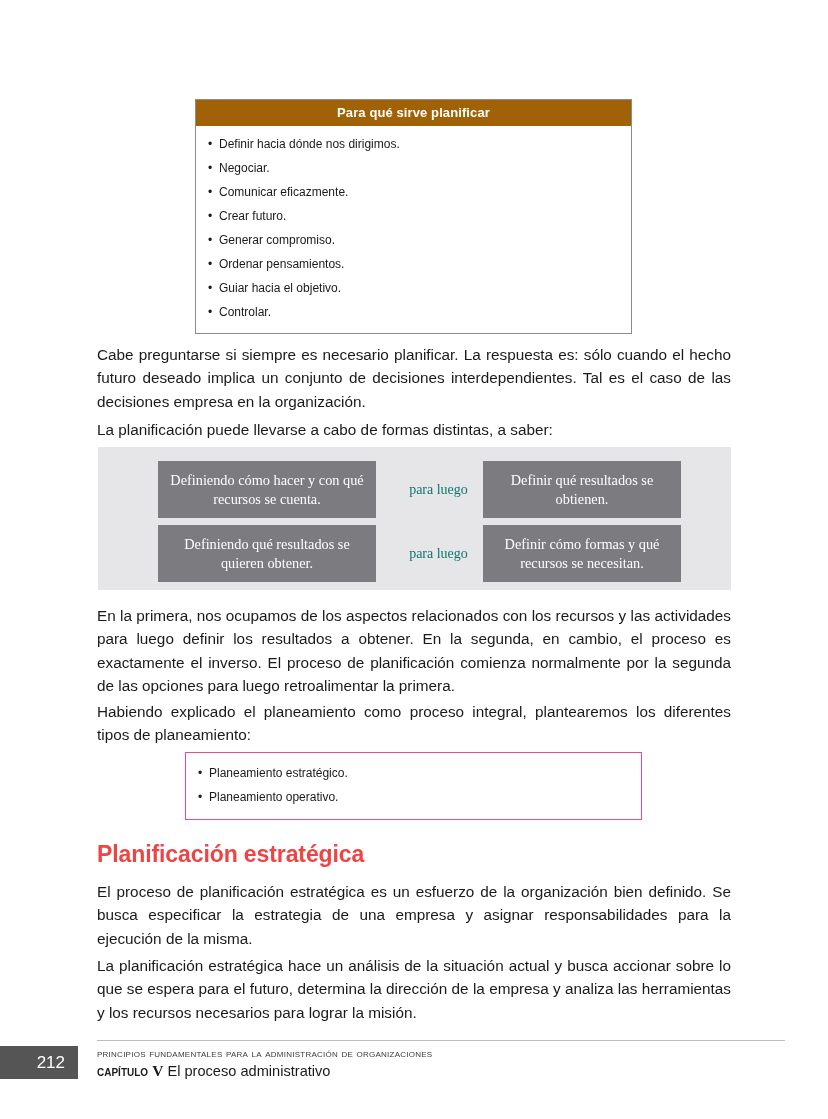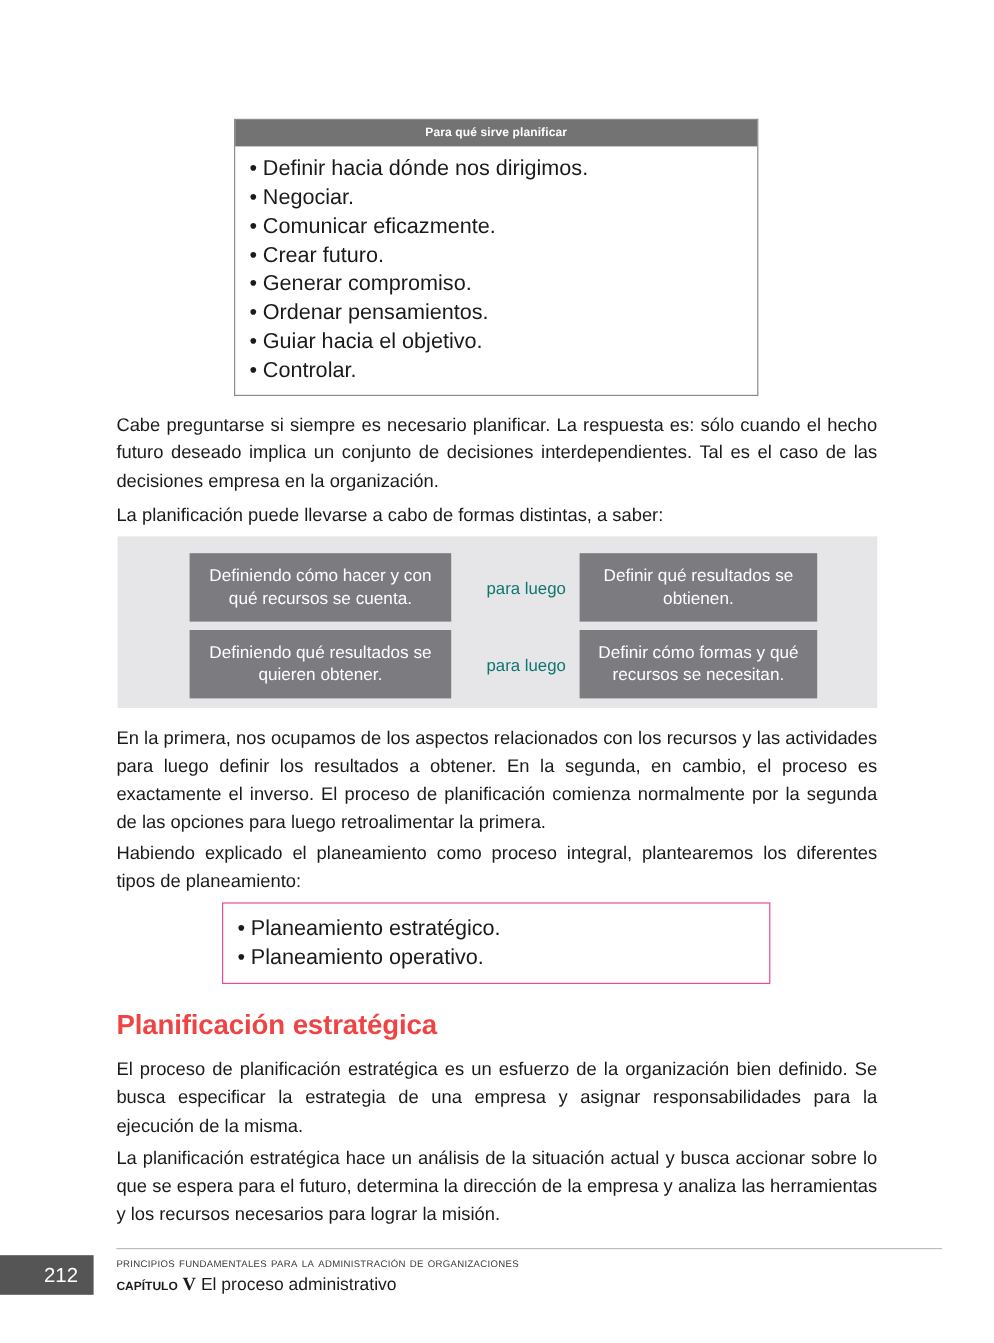--- a/index.html
+++ b/index.html
@@ -29,33 +29,33 @@
   .titled-box {
     position: absolute;
     left: 195px;
     top: 99px;
     width: 437px;
     border: 1px solid #8c8c8c;
     box-sizing: border-box;
     background: #ffffff;
   }
   .titled-box__header {
-    background: #737373;
+    background: #a16207;
     color: #ffffff;
     font-weight: bold;
-    font-size: 10px;
+    font-size: 13px;
     text-align: center;
     padding: 5px 4px 6px 4px;
     letter-spacing: 0.1px;
   }
   .titled-box__body {
     padding: 6px 0 9px 0;
   }
   .bullet-line {
-    font-size: 18px;
+    font-size: 12px;
     line-height: 24px;
     padding-left: 12px;
     color: #1a1a1a;
     white-space: nowrap;
   }
   .bullet-line .dot {
     display: inline-block;
     width: 11px;
   }
 
@@ -98,20 +98,21 @@
 
   
   .diagram {
     position: absolute;
     left: 98px;
     top: 447px;
     width: 633px;
     height: 143px;
     background: #e6e6e8;
     box-sizing: border-box;
+    font-family: Liberation Serif, serif;
   }
   .diagram__row {
     position: absolute;
     left: 0;
     width: 100%;
     height: 57px;
     display: flex;
     align-items: center;
   }
   .diagram__row--top { top: 14px; }

